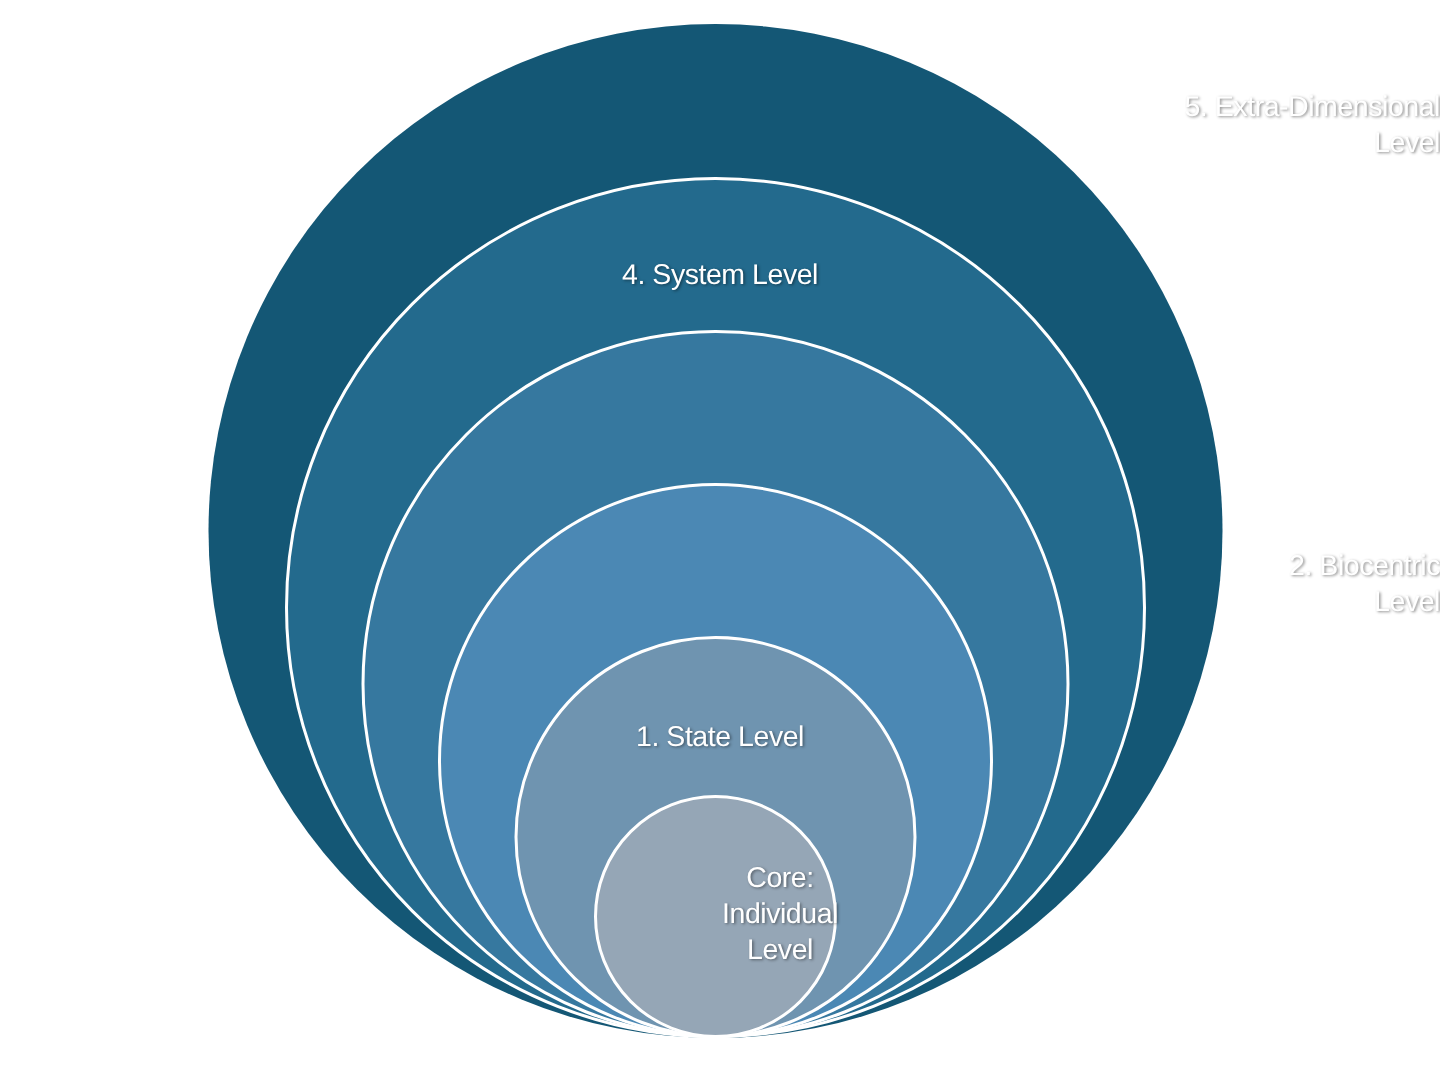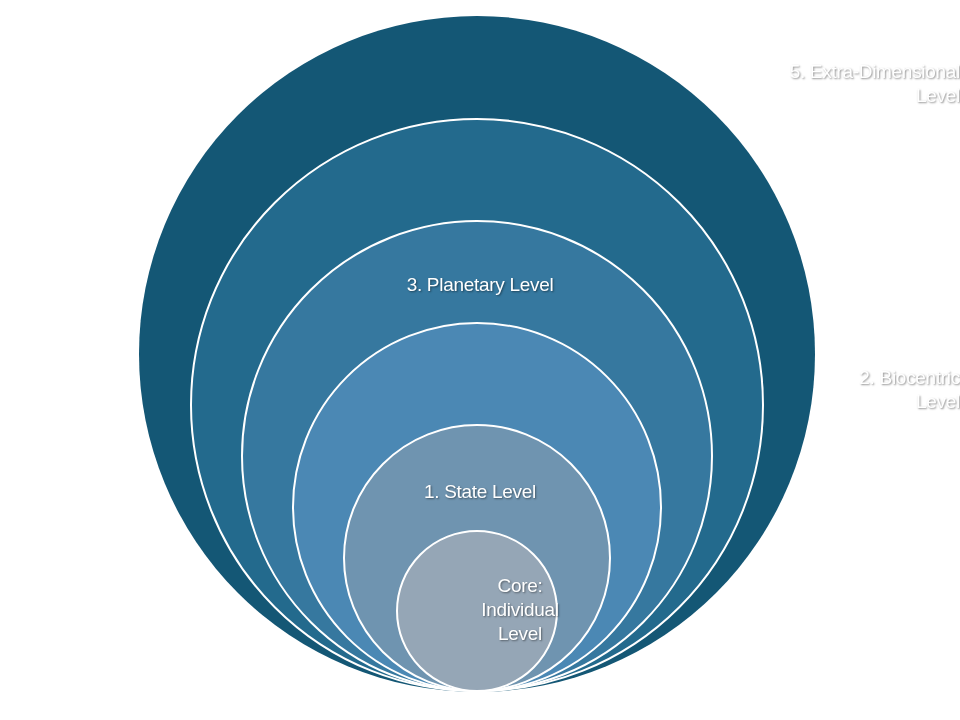--- a/index.html
+++ b/index.html
@@ -21,20 +21,20 @@
 <div id="diagram">
   <div class="circle" style="left: 139px; top: 16px; width: 676px; height: 676px; background: rgb(20, 87, 117);"></div>
   <div class="circle inner" style="left: 190px; top: 118px; width: 574px; height: 574px; background: rgb(35, 106, 141);"></div>
   <div class="circle inner" style="left: 241px; top: 220px; width: 472px; height: 472px; background: rgb(54, 120, 159);"></div>
   <div class="circle inner" style="left: 292px; top: 322px; width: 370px; height: 370px; background: rgb(75, 136, 180);"></div>
   <div class="circle inner" style="left: 343px; top: 424px; width: 268px; height: 268px; background: rgb(111, 148, 176);"></div>
   <div class="circle inner" style="left: 396px; top: 530px; width: 162px; height: 162px; background: rgb(149, 166, 182);"></div>
 
   <div class="label" style="top:60px;text-align:right;">5. Extra-Dimensional
 Level</div>
-  <div class="label" style="top:273px;">3. Planetary Level</div>
+  <div class="label" style="top:172px;">4. System Level</div>
   <div class="label" style="top:366px;text-align:right;">2. Biocentric
 Level</div>
   <div class="label" style="top:480px;">1. State Level</div>
   <div class="label" style="top:574px;padding-left:40px;">Core:
 Individual
 Level</div>
 </div>
 
 </body></html>

